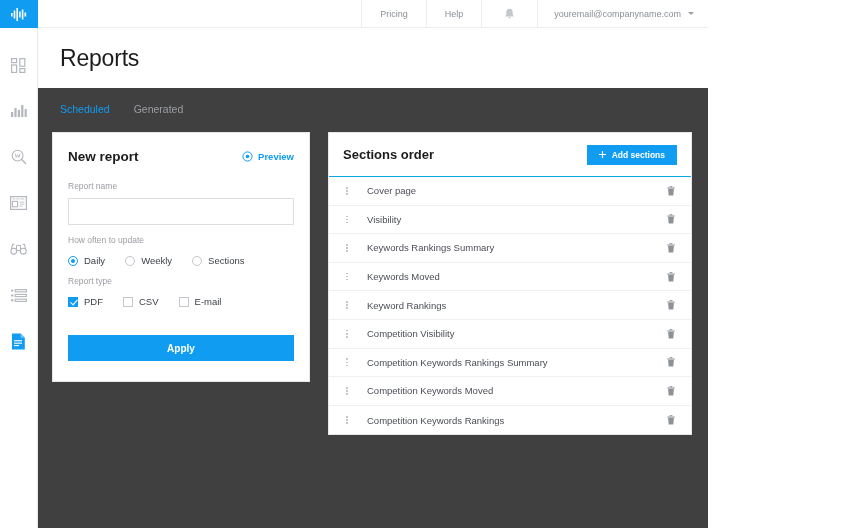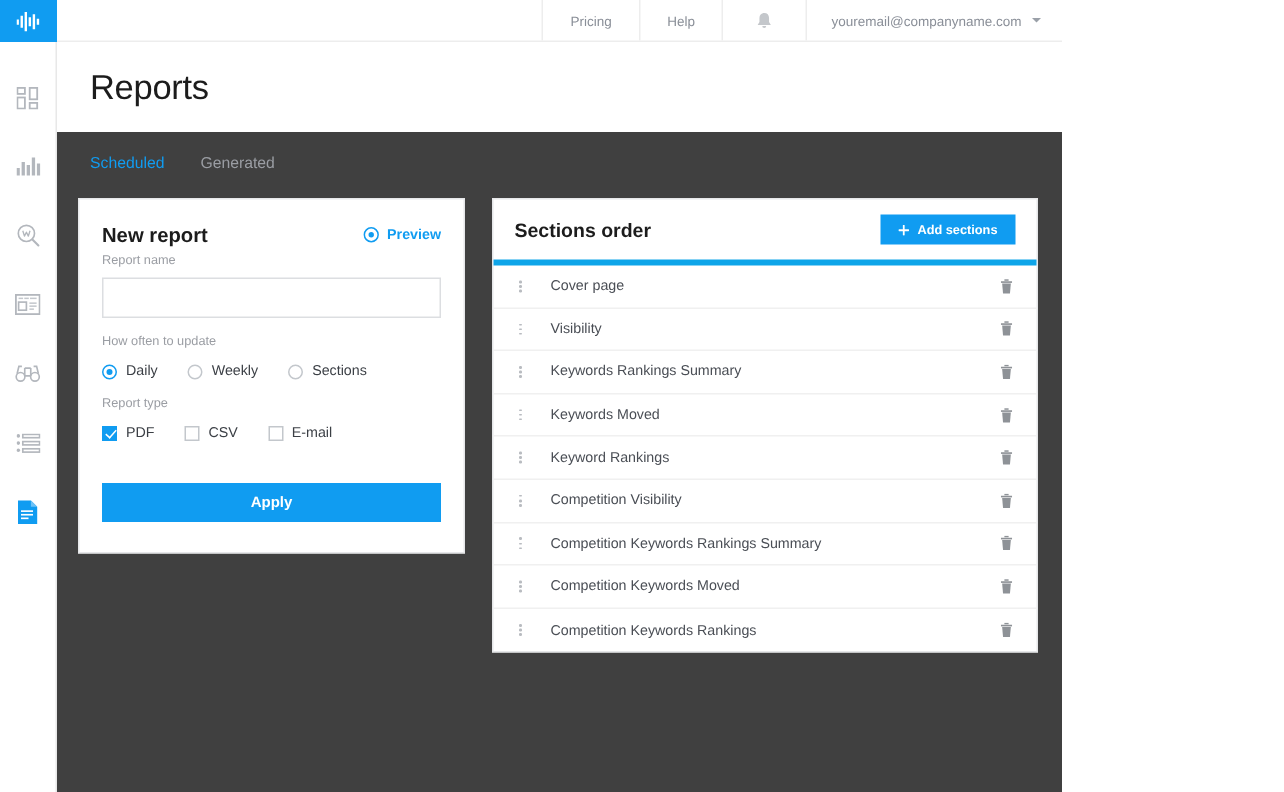--- a/index.html
+++ b/index.html
@@ -73,21 +73,21 @@
   .tab.active { color: #109cf1; }
 
   .panels { display: flex; gap: 18px; padding: 0 16px 0 14px; align-items: flex-start; }
 
   
   .card {
     background: #ffffff;
     border: 1px solid #e6e7e9;
   }
   .new-report { width: 258px; flex: 0 0 258px; padding: 16px 15px 20px 15px; }
-  .nr-head { display: flex; align-items: center; justify-content: space-between; margin-bottom: 4px; }
+  .nr-head { display: flex; align-items: center; justify-content: space-between; margin-bottom: 17px; }
   .nr-title { font-size: 13.5px; color: #1c1c1c; font-weight: 700; }
   .preview-link { display: flex; align-items: flex-end; gap: 5px; color: #109cf1; font-size: 9.5px; cursor: pointer; font-weight: 700; }
 
   .field-label { font-size: 8.5px; color: #9a9da3; margin-bottom: 7px; }
   .text-input {
     width: 100%; height: 27px;
     border: 1px solid #dcdee1; background: #fff;
     font-size: 10px; color: #333; padding: 0 8px;
     outline: none; font-family: "Liberation Sans", sans-serif;
   }
@@ -109,21 +109,21 @@
     background: #109cf1; color: #fff; border: none;
     font-size: 10px; font-weight: 700; cursor: pointer;
     font-family: "Liberation Sans", sans-serif;
     display:flex; align-items:center; justify-content:center;
   }
 
   
   .sections { flex: 1 1 auto; min-width: 0; }
   .sec-head {
     height: 44px; display: flex; align-items: center; justify-content: space-between;
-    padding: 0 14px 0 14px; border-bottom: 4px solid #0ea5e9;
+    padding: 0 14px 0 14px; border-bottom: 1px solid #0ea5e9;
   }
   .sec-title { font-size: 13px; color: #1c1c1c; font-weight: 700; }
   .add-btn {
     background: #109cf1; color: #fff; border: none;
     height: 20px; padding: 0 12px; font-size: 8.5px; font-weight: 700;
     display: flex; align-items: center; gap: 6px; cursor: pointer;
     font-family: "Liberation Sans", sans-serif;
   }
   .sec-row {
     height: 28.6px; display: flex; align-items: center;

